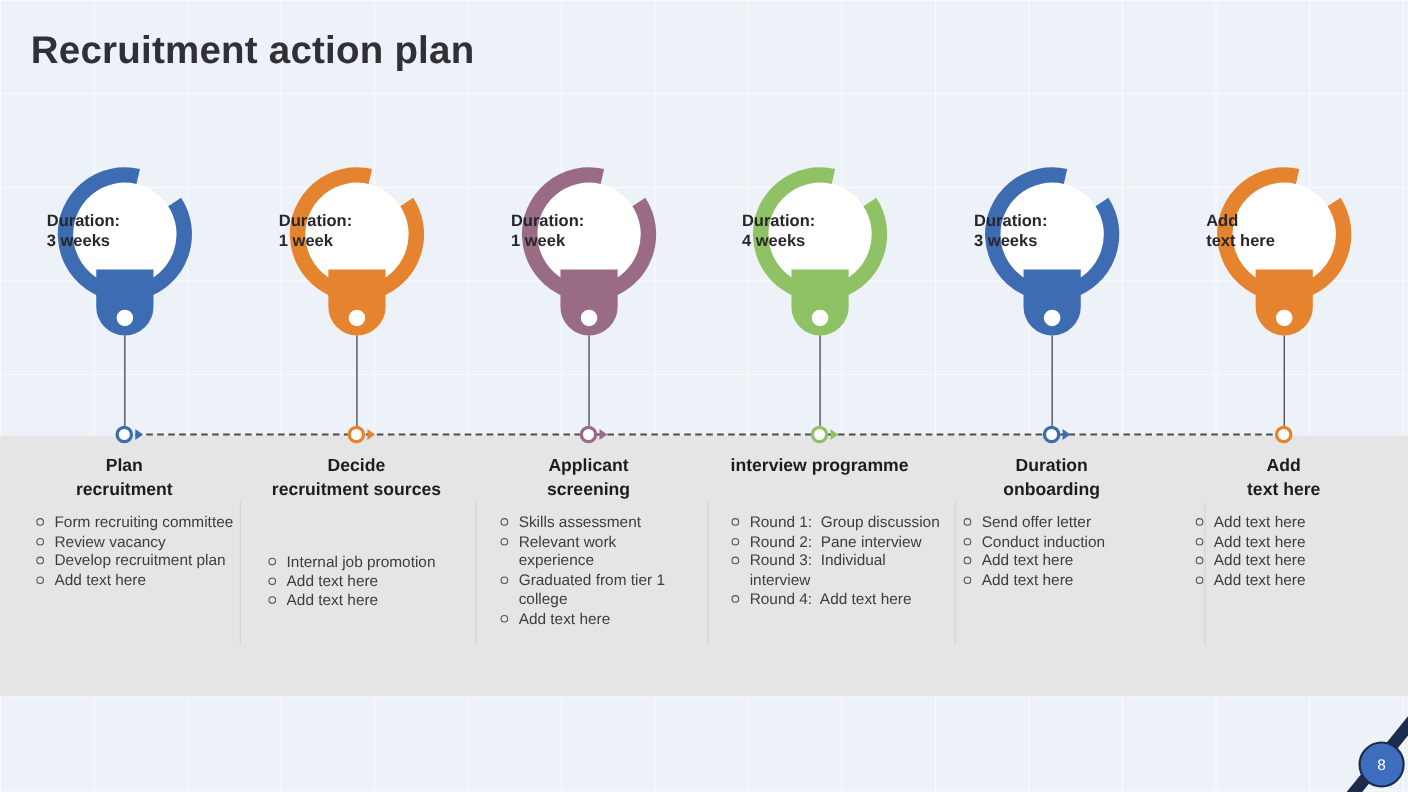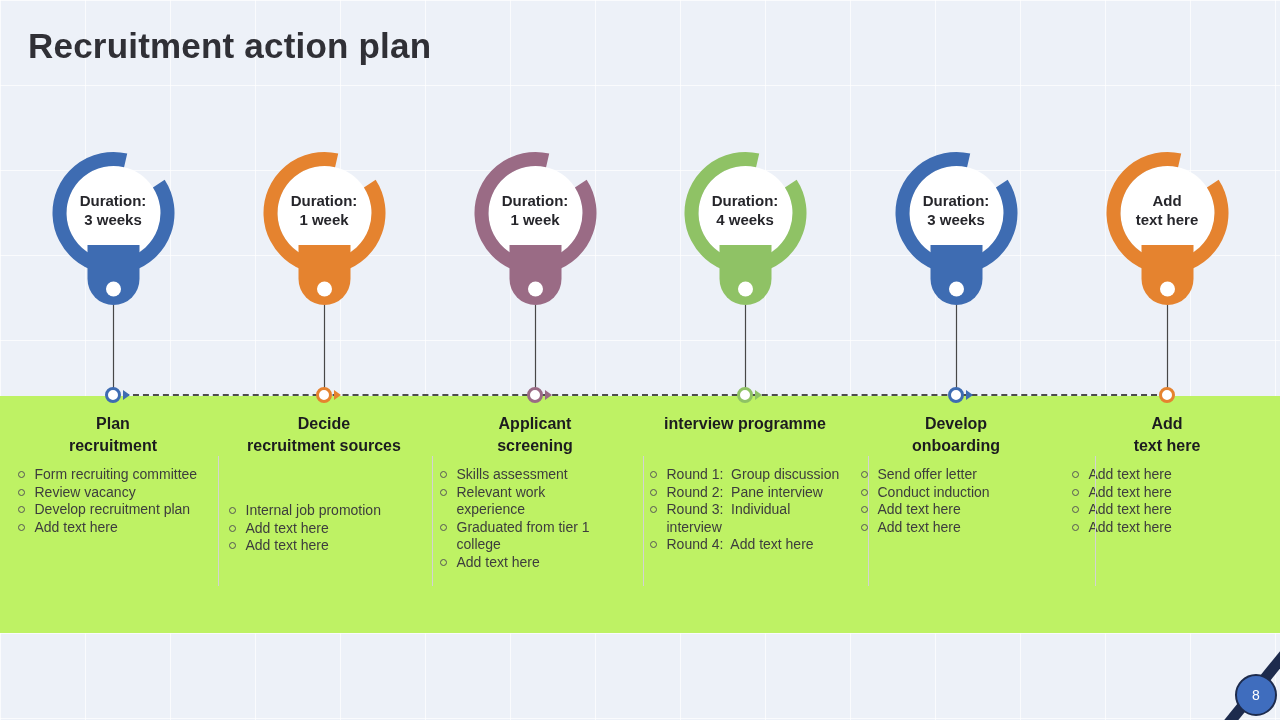--- a/index.html
+++ b/index.html
@@ -1,48 +1,48 @@
 <!DOCTYPE html>
 <html><head>
 <meta charset="utf-8">
 <style>
   html,body { margin:0; padding:0; }
   #slide {
     position:relative; width:1280px; height:720px; overflow:hidden;
-    background:#bef264; font-family:"Liberation Sans", sans-serif;
+    background:#e5e5e5; font-family:"Liberation Sans", sans-serif;
   }
   .band {
     position:absolute; left:0; width:1280px; background-color:#edf1f8;
     background-image:
       linear-gradient(to right, rgba(255,255,255,.75) 1px, transparent 1px),
       linear-gradient(to bottom, rgba(255,255,255,.75) 1px, transparent 1px);
     background-size:85px 85px;
   }
   .band.top { top:0; height:396px; }
   .band.bottom { top:633px; height:87px; }
 
   #title {
     position:absolute; left:28px; top:26px; font-size:35px; font-weight:700;
     color:#303036; letter-spacing:.2px;
   }
 
   .column { position:absolute; top:0; width:211px; height:620px; }
   .marker { position:absolute; left:0; top:145px; }
 
   .duration {
-    position:absolute; left:35px; top:191px; width:141px; text-align:center;
+    position:absolute; left:35px; top:191px; width:141px; 
     font-weight:700; font-size:15px; line-height:19px; color:#26262b;
   }
   .heading {
     position:absolute; left:-40px; top:413px; width:291px; text-align:center;
     font-weight:700; font-size:16px; line-height:22px; color:#1c1c1f;
   }
   .hline { white-space:nowrap; }
 
-  .blist { position:absolute; top:466px; left:5px; margin:0; padding:0; list-style:none; }
+  .blist { position:absolute; top:466px; left:20px; margin:0; padding:0; list-style:none; }
   .blist li {
     position:relative; padding-left:22px; font-size:14px; line-height:17.6px;
     color:#3d3d3d; white-space:pre-wrap;
   }
   .blist li::before {
     content:''; position:absolute; left:5px; top:5px; width:7px; height:7px;
     border:1.2px solid #555; border-radius:50%; box-sizing:border-box;
   }
 
   .timeline {
@@ -192,21 +192,21 @@
       <path class="ring" d="M150.79 38.59 A54 54 0 1 1 117.65 15.38" fill="none" stroke-width="14" style="stroke: rgb(62, 108, 178);"></path>
       <path class="pin" d="M79.5 100 L131.5 100 L131.5 134 A26 26 0 0 1 79.5 134 Z" style="fill: rgb(62, 108, 178);"></path>
       <circle class="dot" cx="105.5" cy="144" r="7.5" fill="#ffffff"></circle>
       <line class="connector" x1="105.5" y1="160" x2="105.5" y2="250" stroke="#474747" stroke-width="1.2"></line>
     </svg>
     <div class="duration">
       <div class="dl1">Duration:</div>
       <div class="dl2">3 weeks</div>
     </div>
     <div class="heading">
-      <div class="hline hl1">Develop</div>
+      <div class="hline hl1">Duration</div>
       <div class="hline hl2">onboarding</div>
     </div>
     <ul class="blist" style="width: 197px;">
           <li>Send offer letter</li>
           <li>Conduct induction</li>
           <li>Add text here</li>
           <li>Add text here</li>
         </ul>
   </div>
 

